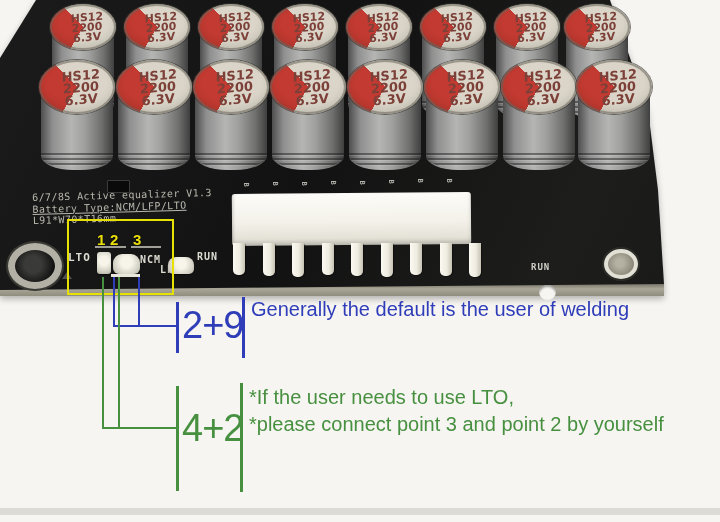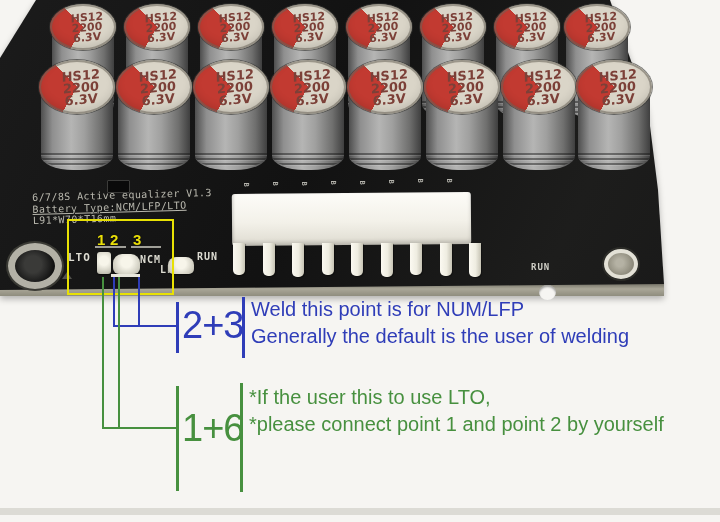--- a/index.html
+++ b/index.html
@@ -335,32 +335,31 @@
 
   <div class="ybox"></div>
   <div class="jnum" style="left:97px;top:232px;">1</div>
   <div class="jnum" style="left:110px;top:232px;">2</div>
   <div class="jnum" style="left:133px;top:232px;">3</div>
 
   <div class="ln blue" style="left:113px;top:277px;width:2px;height:50px;"></div>
   <div class="ln blue" style="left:138px;top:277px;width:2px;height:50px;"></div>
   <div class="ln blue" style="left:113px;top:325px;width:64px;height:2px;"></div>
   <div class="ln blue" style="left:176px;top:302px;width:3px;height:51px;"></div>
-  <div class="tag b" style="left:182px;top:301px;">2+3</div>
+  <div class="tag b" style="left:182px;top:301px;">2+9</div>
   <div class="ln blue" style="left:242px;top:297px;width:3px;height:61px;"></div>
   <div class="atext b" style="left:251px;top:296px;">
-    <div>Weld this point is for NUM/LFP</div>
     <div>Generally the default is the user of welding</div>
   </div>
 
   <div class="ln green" style="left:102px;top:277px;width:2px;height:152px;"></div>
   <div class="ln green" style="left:118px;top:277px;width:2px;height:152px;"></div>
   <div class="ln green" style="left:102px;top:427px;width:75px;height:2px;"></div>
   <div class="ln green" style="left:176px;top:386px;width:3px;height:105px;"></div>
-  <div class="tag g" style="left:182px;top:404px;">1+6</div>
+  <div class="tag g" style="left:182px;top:404px;">4+2</div>
   <div class="ln green" style="left:240px;top:383px;width:3px;height:109px;"></div>
   <div class="atext g" style="left:249px;top:384px;">
-    <div>*If the user this to use LTO,</div>
-    <div>*please connect point 1 and point 2 by yourself</div>
+    <div>*If the user needs to use LTO,</div>
+    <div>*please connect point 3 and point 2 by yourself</div>
   </div>
 
   <div class="bottom-band"></div>
 </div>
 
 </body></html>

